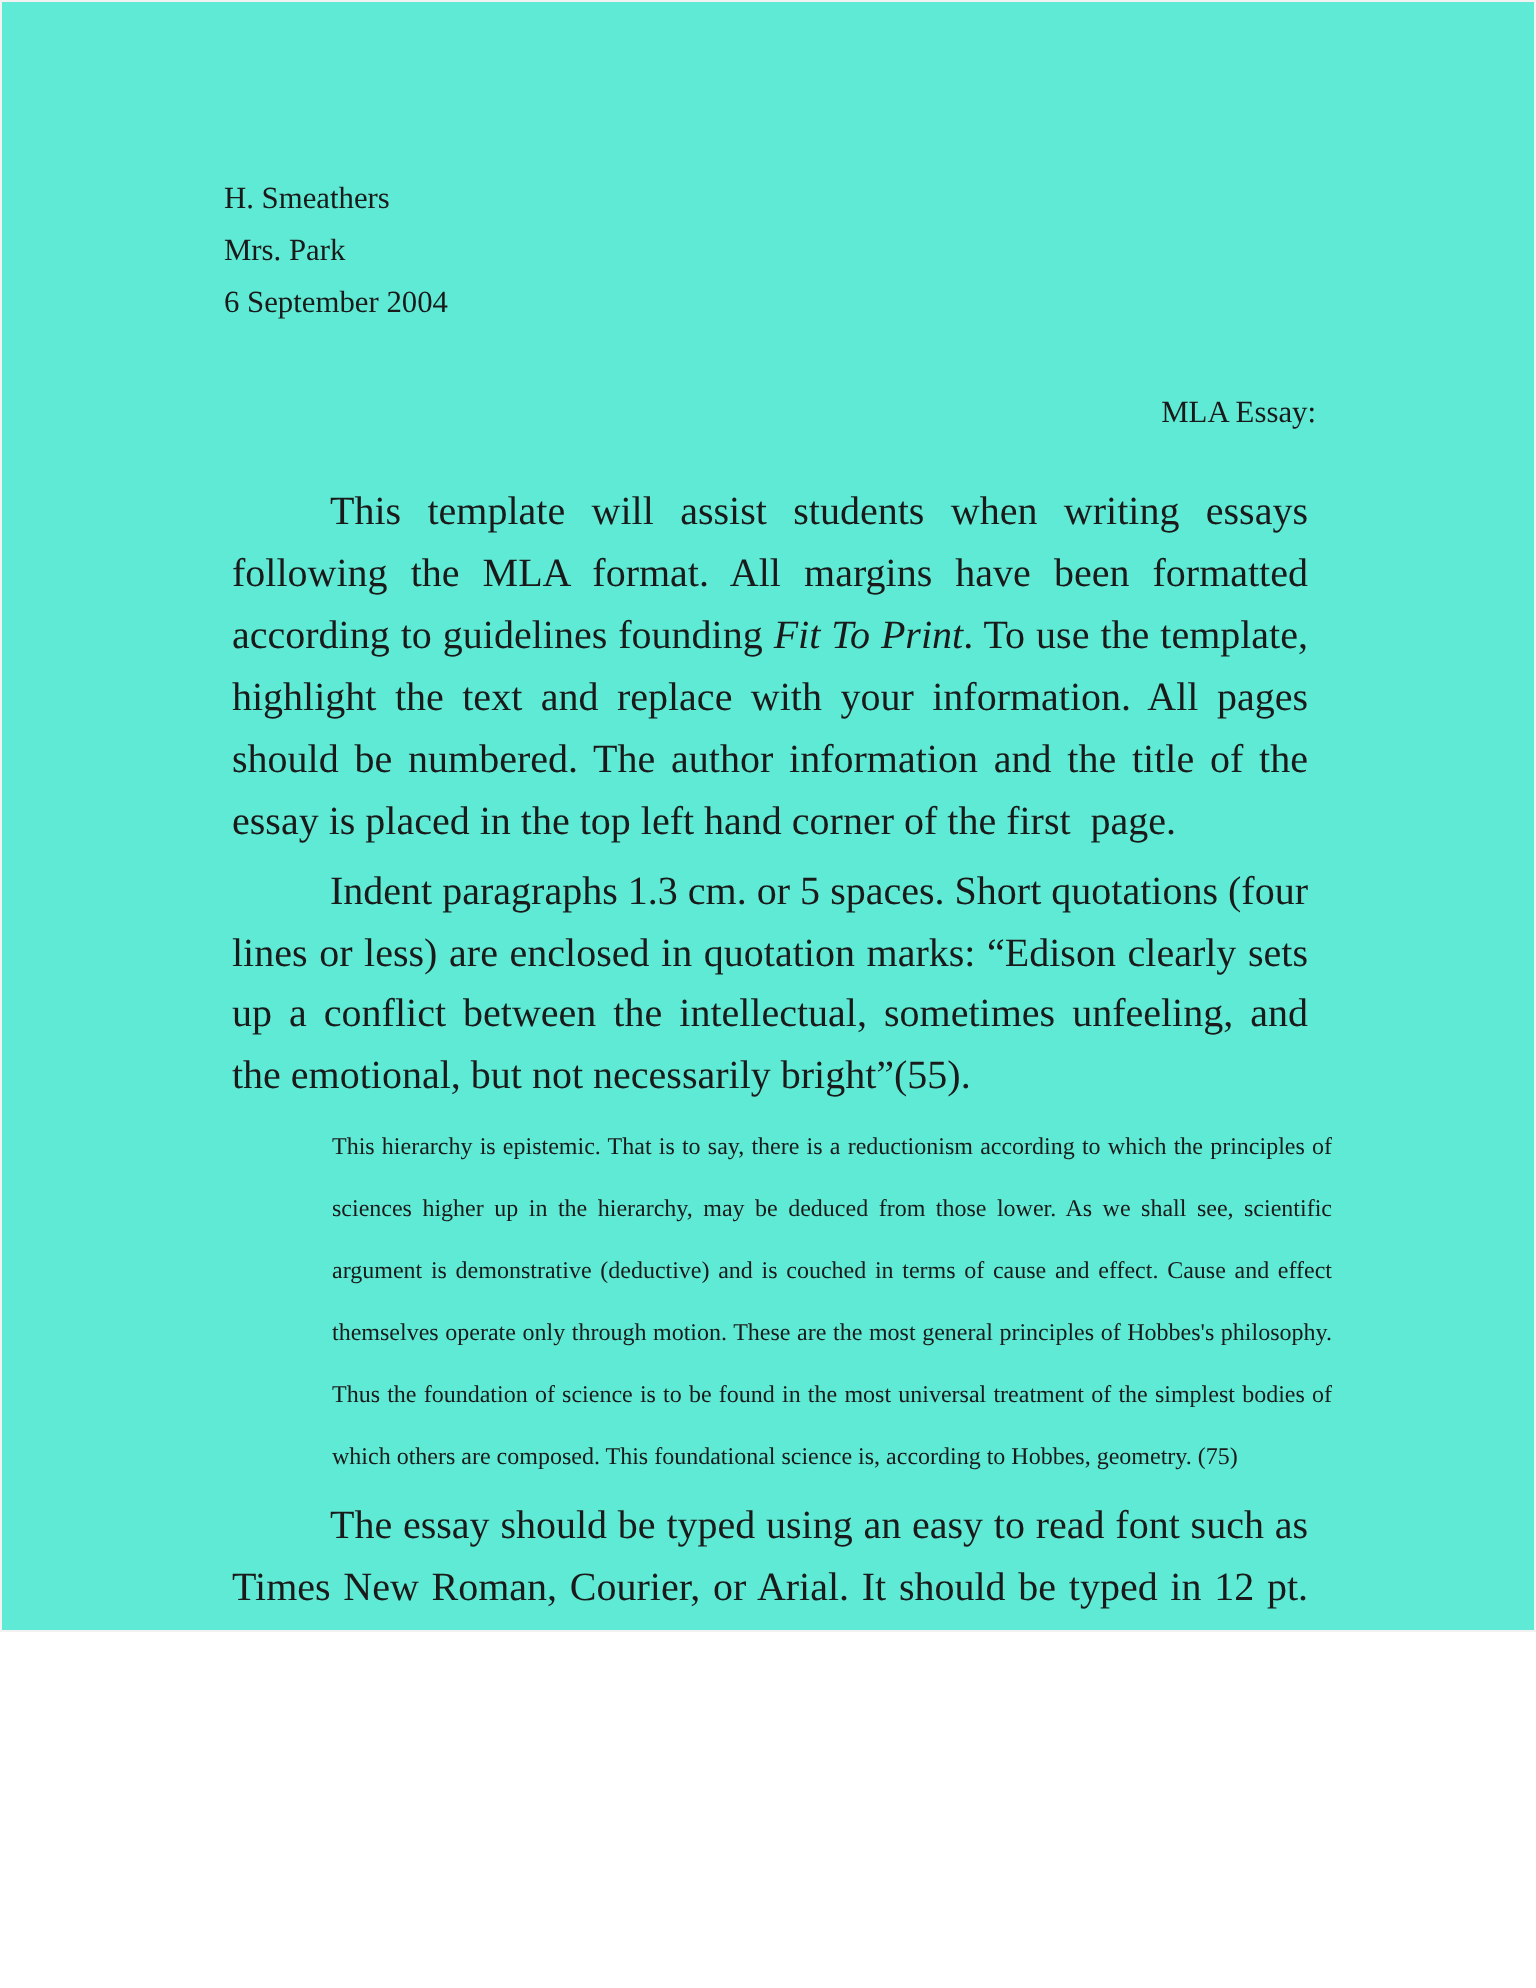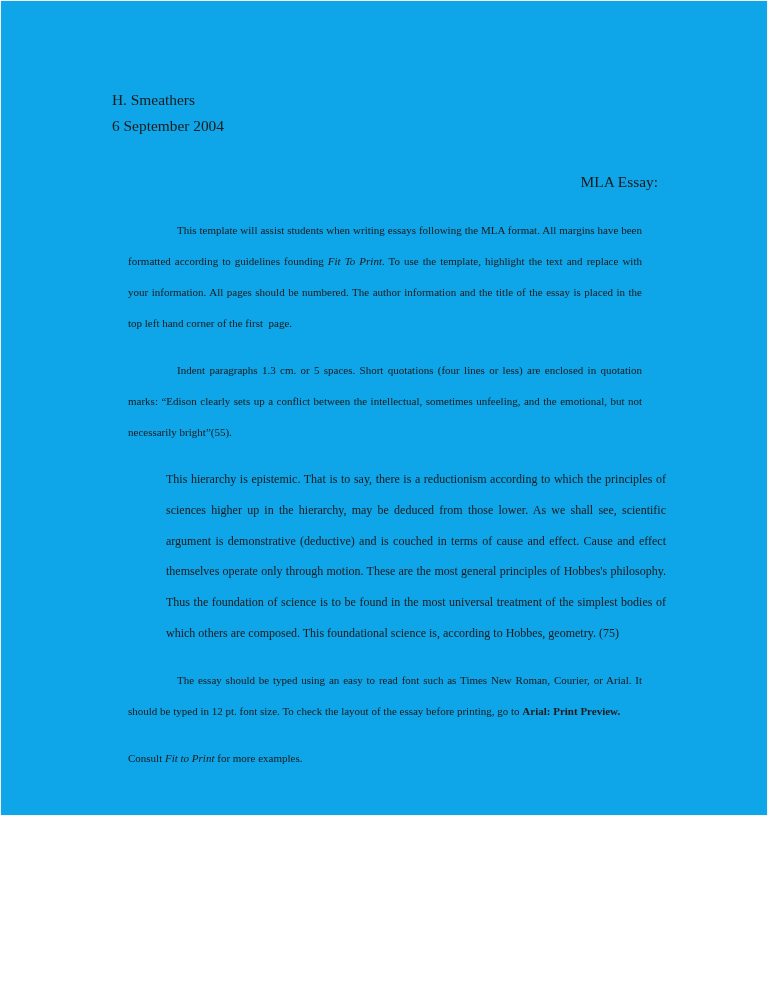--- a/index.html
+++ b/index.html
@@ -13,21 +13,21 @@
     font-family: "Liberation Serif", "DejaVu Serif", serif;
     color: #1a1a1a;
     -webkit-font-smoothing: antialiased;
   }
 
   .page {
     position: relative;
     box-sizing: border-box;
     width: 768px;
     height: 816px;
-    background: #0ea5e9;
+    background: #5eead4;
     border: 1px solid #f2f2f2;
     overflow: hidden;
   }
 
   .doc {
     position: absolute;
     left: 111px;
     top: 86px;
     width: 546px;
   }
@@ -51,22 +51,22 @@
   .title-line {
     font-size: 15.4px;
     line-height: 30.8px;
   }
 
   
   .body-block {
     margin-top: 18px;
   }
   p.para {
-    margin: 16px;
-    font-size: 11px;
+    margin: 4px;
+    font-size: 20px;
     line-height: 30.9px;
     text-align: justify;
     text-justify: inter-word;
     text-indent: 49px;
     white-space: pre-wrap;
     hyphens: none;
   }
   p.para.last-left {
     text-align: left;
   }
@@ -90,20 +90,21 @@
   b.bd { font-weight: bold; }
 </style>
 </head>
 <body>
 
 <div class="page">
   <div class="doc">
 
     <div class="heading-block">
       <div class="heading-line">H. Smeathers</div>
+      <div class="heading-line">Mrs. Park</div>
       <div class="heading-line">6 September 2004</div>
     </div>
 
     <div class="title-block">
       <div class="title-line">MLA Essay:</div>
     </div>
 
     <div class="body-block">
 
       <p class="para"><span>This template will assist students when writing essays following the MLA format. All margins have been formatted according to guidelines founding </span><i class="it">Fit To Print</i><span>. To use the template, highlight the text and replace with your information. All pages should be numbered. The author information and the title of the essay is placed in the top left hand corner of the first  page.</span></p>

